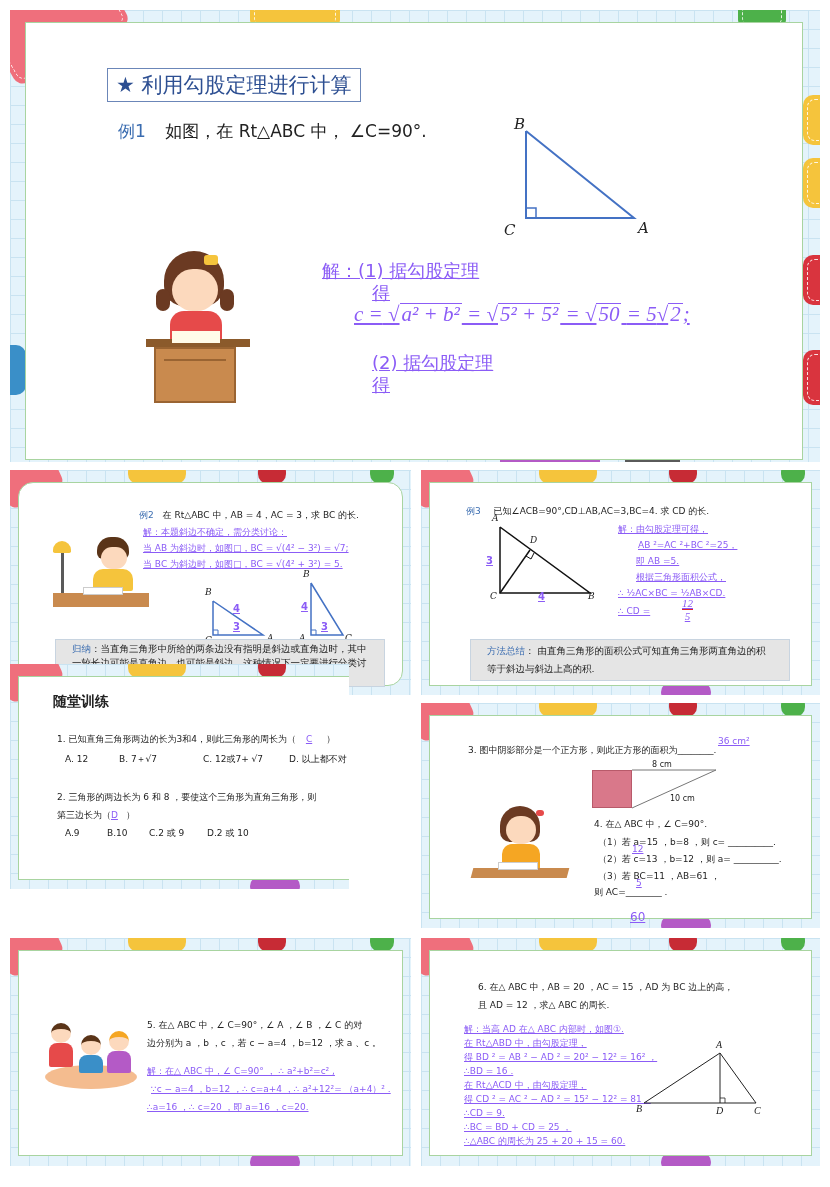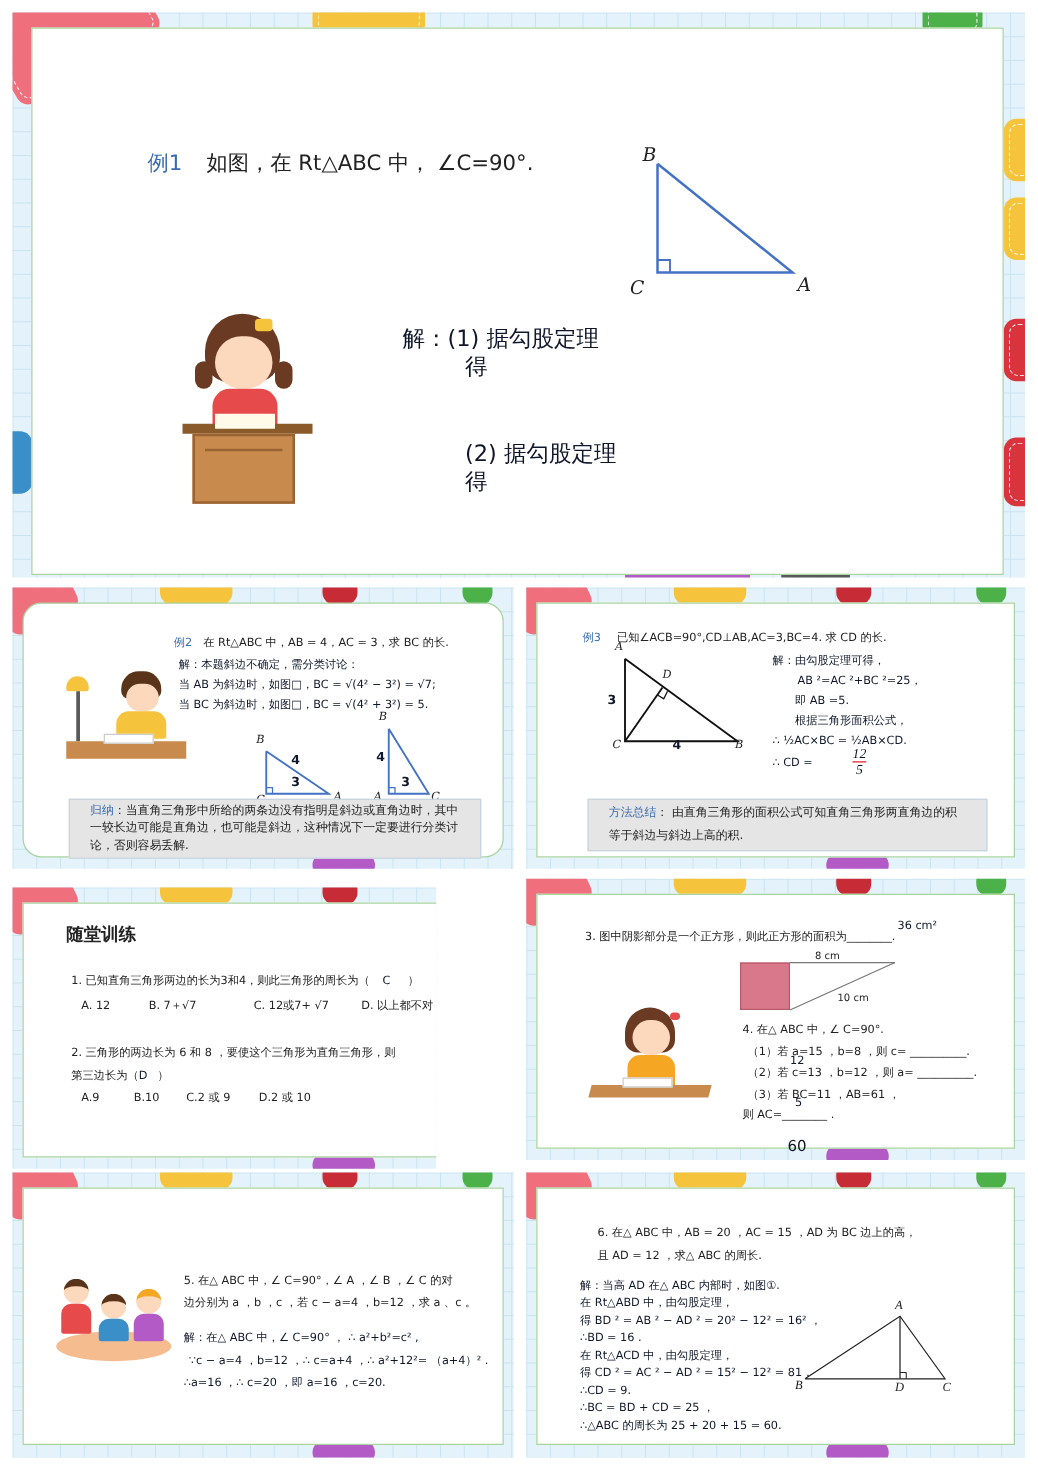--- a/index.html
+++ b/index.html
@@ -20,21 +20,21 @@
     background: #ffffff;
     border: 1px solid #a8d4a0;
   }
   .deco { position: absolute; border-radius: 10px; }
   .deco.dash::after {
     content: ""; position: absolute; left: 4px; right: 4px; top: 4px; bottom: 4px;
     border: 1px dashed rgba(255,255,255,0.85); border-radius: 8px;
   }
   .abs { position: absolute; white-space: nowrap; }
   .blue { color: #3a6cb0; }
-  .red { color: #0f172a; }
+  .red { color: #8b5cf6; text-decoration: underline; }
   .ital { font-family: "DejaVu Serif", "Liberation Serif", serif; font-style: italic; }
   .math { font-family: "Liberation Serif", "DejaVu Serif", serif; font-style: italic; }
   .sqrt { display: inline-block; border-top: 1.5px solid currentColor; padding: 0 2px; line-height: 1; }
   .sm { font-size: 9px; line-height: 13px; }
   .box-note { position: absolute; border: 1px solid #c8d4e0; background: #e5e5e5; padding: 2px 16px; font-size: 9.5px; line-height: 14px; color: #222; white-space: normal; }
   svg { position: absolute; overflow: visible; }
   .kid { position: absolute; }
 </style>
 </head>
 <body>
@@ -46,20 +46,23 @@
   <div class="deco dash" style="left:793px;top:85px;width:30px;height:50px;background:#f5c43c;"></div>
   <div class="deco dash" style="left:793px;top:148px;width:30px;height:50px;background:#f5c43c;"></div>
   <div class="deco dash" style="left:793px;top:245px;width:30px;height:50px;background:#d9343e;"></div>
   <div class="deco dash" style="left:793px;top:340px;width:30px;height:55px;background:#d9343e;"></div>
   <div class="deco" style="left:-12px;top:335px;width:28px;height:50px;background:#3a8fc8;"></div>
   <div class="deco" style="left:490px;top:435px;width:100px;height:40px;background:#b45ac6;"></div>
   <div class="deco" style="left:615px;top:435px;width:55px;height:40px;background:#5a5a5a;"></div>
 
   <div class="panel" style="left:15px;top:12px;width:778px;height:438px;">
 
+    <div class="abs" style="left:81px;top:45px;border:1px solid #6b86b8;padding:2px 8px;font-size:21px;color:#2d4f92;line-height:28px;">
+      <span>★ 利用勾股定理进行计算</span>
+    </div>
     <div class="abs" style="left:92px;top:97px;font-size:17px;line-height:22px;">
       <span class="blue">例1</span>
       <span style="margin-left:14px;margin-top:46px;">如图，在 Rt△ABC 中， ∠C=90°.</span>
     </div>
 
     <svg style="left:490px;top:100px;" width="130" height="110">
       <polyline points="10,8 10,95 118,95 10,8" fill="none" stroke="#4472c4" stroke-width="2"></polyline>
       <polyline points="10,85 20,85 20,95" fill="none" stroke="#4472c4" stroke-width="1.5"></polyline>
     </svg>
     <div class="abs ital" style="left:488px;top:92px;font-size:15px;">B</div>
@@ -74,20 +77,26 @@
       <div style="position:absolute;left:62px;top:4px;width:14px;height:10px;background:#f5c43c;border-radius:3px;"></div>
       <div style="position:absolute;left:28px;top:60px;width:52px;height:34px;background:#e64a4a;border-radius:14px 14px 4px 4px;"></div>
       <div style="position:absolute;left:4px;top:88px;width:104px;height:8px;background:#8b5a2b;"></div>
       <div style="position:absolute;left:30px;top:80px;width:48px;height:12px;background:#fffbe8;"></div>
       <div style="position:absolute;left:12px;top:96px;width:82px;height:56px;background:#c98a4e;border:2px solid #9a6432;"></div>
       <div style="position:absolute;left:22px;top:108px;width:62px;height:2px;background:#9a6432;"></div>
     </div>
 
     <div class="abs red" style="left:296px;top:236px;font-size:18px;">解：(1) 据勾股定理</div>
     <div class="abs red" style="left:346px;top:258px;font-size:18px;">得</div>
+    <div class="abs red math" style="left:328px;top:279px;font-size:21px;">
+      <span>c =</span> √<span class="sqrt">a² + b²</span>
+      = √<span class="sqrt">5² + 5²</span>
+      = √<span class="sqrt">50</span>
+      <span>= 5</span>√<span class="sqrt">2</span><span>;</span>
+    </div>
     <div class="abs red" style="left:346px;top:328px;font-size:18px;">(2) 据勾股定理</div>
     <div class="abs red" style="left:346px;top:350px;font-size:18px;">得</div>
   </div>
 </div>
 
 <div class="slide" style="left:10px;top:470px;width:401px;height:225px;">
   <div class="deco" style="left:-10px;top:-10px;width:60px;height:40px;background:#ef6f7c;transform:rotate(-25deg);"></div>
   <div class="deco" style="left:118px;top:-8px;width:58px;height:22px;background:#f5c43c;"></div>
   <div class="deco" style="left:248px;top:-8px;width:28px;height:22px;background:#c72b35;"></div>
   <div class="deco" style="left:360px;top:-8px;width:24px;height:22px;background:#4db14a;"></div>
@@ -170,21 +179,21 @@
       <div style="border-bottom:1px solid #e0202a;">12</div>
       <div>5</div>
     </div>
 
     <div class="box-note" style="left:40px;top:156px;width:320px;line-height:18px;">
       <span class="blue">方法总结</span><span>： 由直角三角形的面积公式可知直角三角形两直角边的积等于斜边与斜边上高的积.</span>
     </div>
   </div>
 </div>
 
-<div class="slide" style="left:10px;top:710px;width:339px;height:225px;">
+<div class="slide" style="left:10px;top:664px;width:339px;height:225px;">
   <div class="deco" style="left:-10px;top:-10px;width:60px;height:40px;background:#ef6f7c;transform:rotate(-25deg);"></div>
   <div class="deco" style="left:118px;top:-8px;width:58px;height:22px;background:#f5c43c;"></div>
   <div class="deco" style="left:248px;top:-8px;width:28px;height:22px;background:#c72b35;"></div>
   <div class="deco" style="left:360px;top:-8px;width:24px;height:22px;background:#4db14a;"></div>
   <div class="deco" style="left:240px;top:212px;width:50px;height:20px;background:#b45ac6;"></div>
   <div class="panel" style="left:8px;top:12px;width:385px;height:204px;">
     <div class="abs" style="left:34px;top:16px;font-size:14px;font-weight:bold;">随堂训练</div>
     <div class="abs sm" style="left:38px;top:56px;">
       <span>1. 已知直角三角形两边的长为3和4，则此三角形的周长为（</span><span class="red" style="margin:0 14px 0 10px;">C</span><span>）</span>
     </div>

